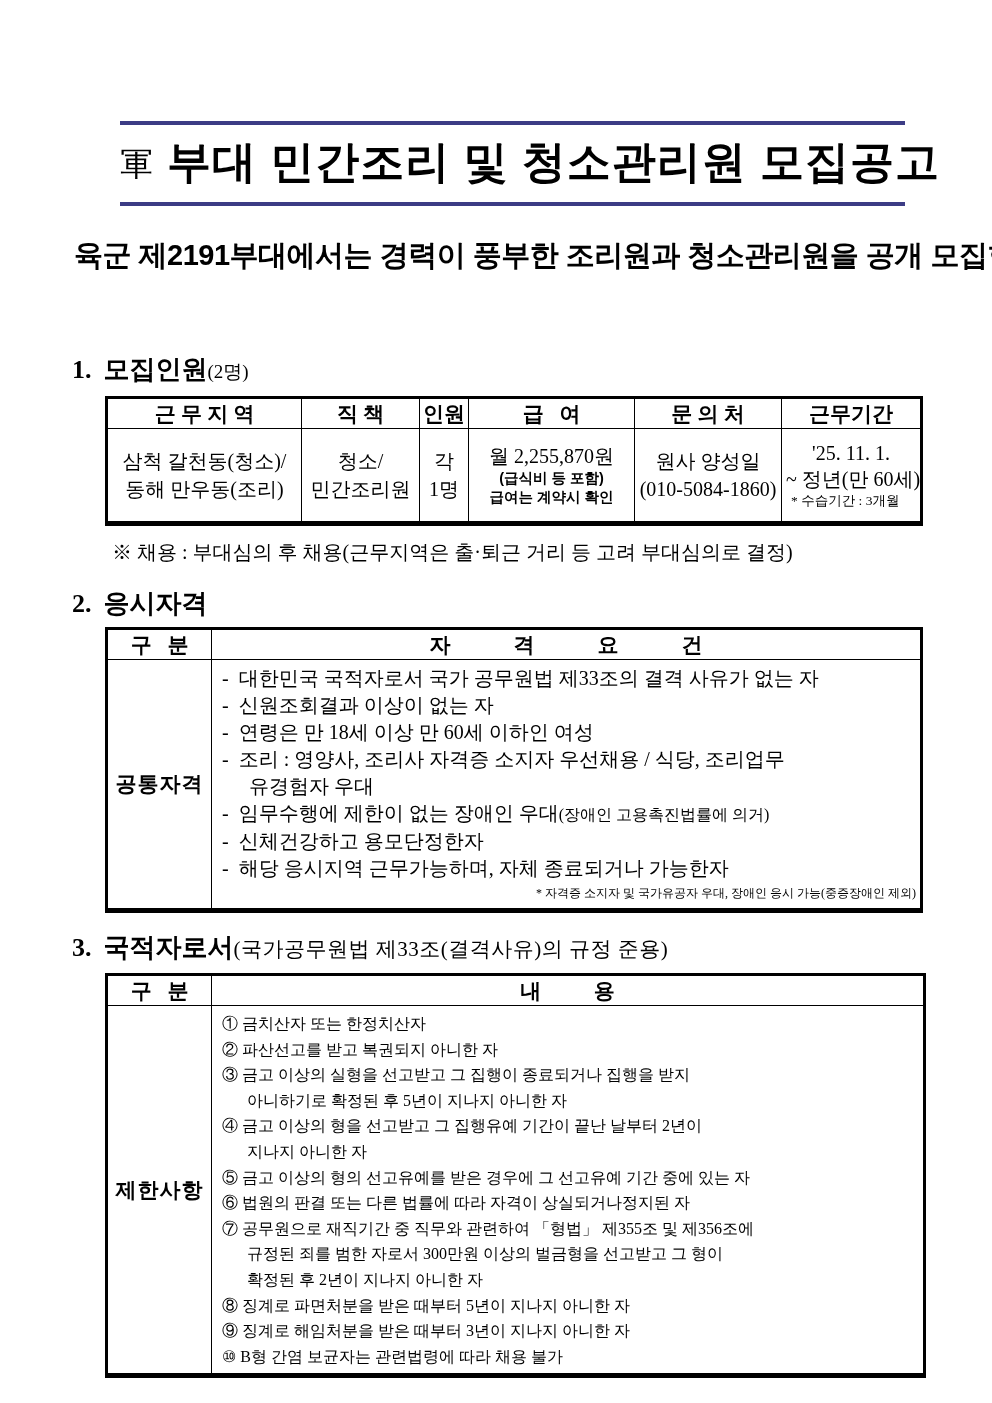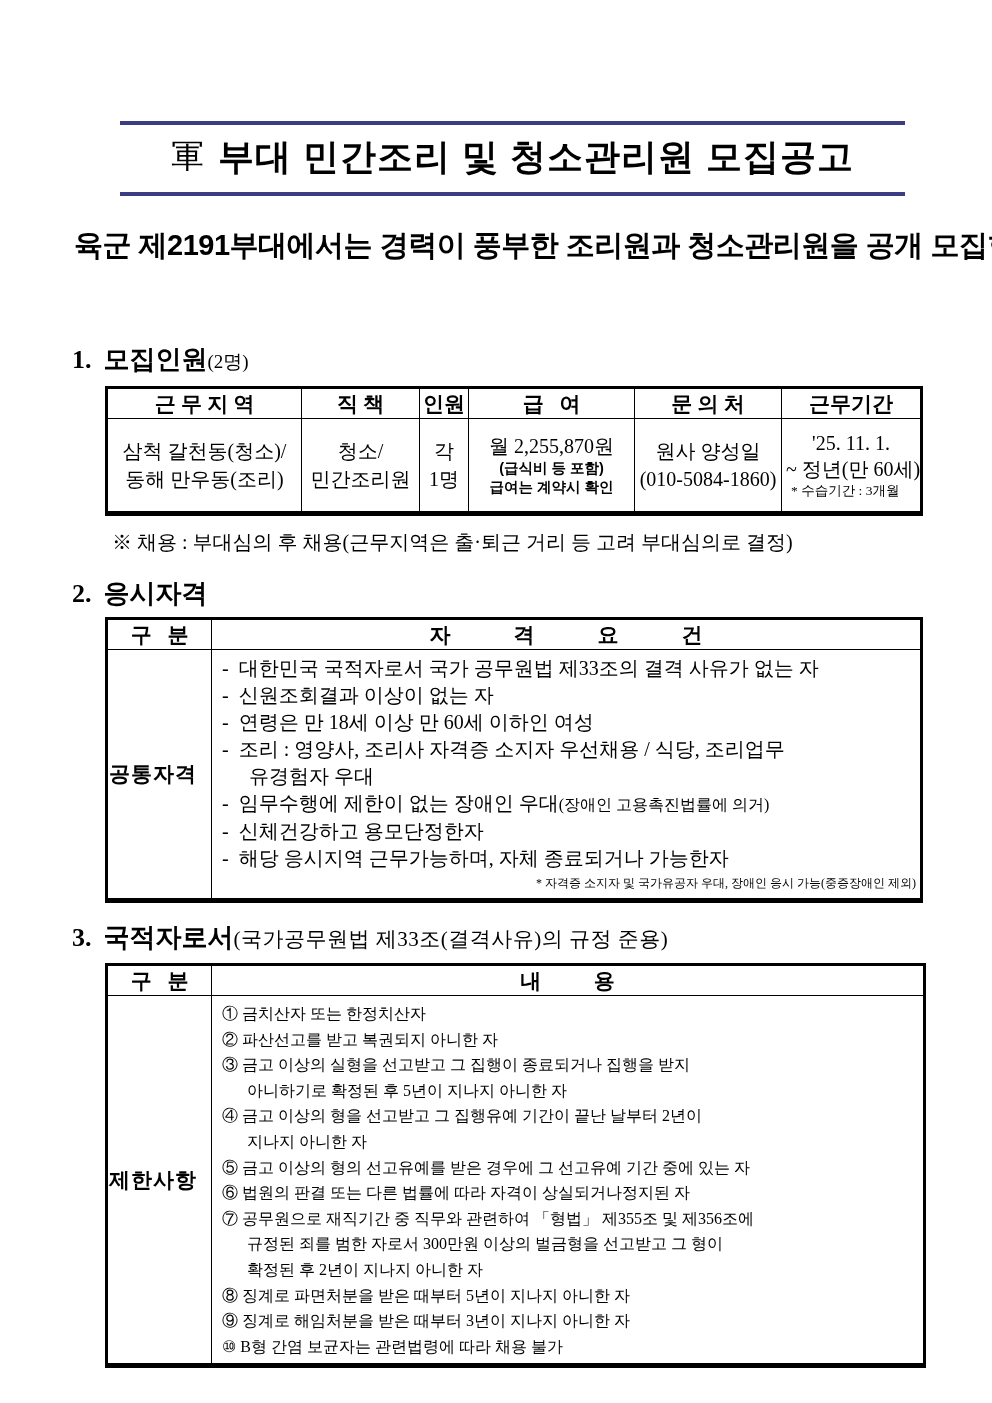--- a/index.html
+++ b/index.html
@@ -21,21 +21,21 @@
     text-align: center;
     white-space: nowrap;
   }
   .hanja {
     font-family: "Liberation Serif", serif;
     font-size: 33px; font-weight: 400;
     margin-right: 14px; vertical-align: 2px;
   }
   .title-main {
     font-family: "Liberation Sans", sans-serif;
-    font-size: 36px; font-weight: 700; letter-spacing: 1px;
+    font-size: 44px; font-weight: 700; letter-spacing: 1px;
   }
 
   
   .subtitle {
     margin: 30px 20px 0 74px;
     font-family: "Liberation Sans", sans-serif;
     font-size: 29px; font-weight: 700; letter-spacing: -0.5px;
     white-space: nowrap;
   }
 
@@ -78,21 +78,21 @@
   .period-l1 { font-size: 20px; line-height: 26px; white-space: nowrap; }
   .period-l2 { font-size: 20px; line-height: 26px; white-space: nowrap; text-align: left; padding-left: 3px; }
   .period-note { font-size: 13.5px; line-height: 18px; white-space: nowrap; text-align: left; padding-left: 8px; }
 
   .note { margin: 13px 0 15px 112px; font-size: 20px; white-space: nowrap; }
 
   
   .t2 { width: 815px; margin-top: 6px; }
   .t3 { width: 818px; margin-top: 8px; }
   .label-cell {
-    text-align: left; vertical-align: middle;
+    text-align: center; vertical-align: middle;
     font-size: 21px; font-weight: 700; letter-spacing: 1px;
   }
   .content-cell { padding: 5px 4px 4px 10px; vertical-align: top; }
   .q-line { font-size: 20px; line-height: 27px; white-space: pre; }
   .q-line .sm-suffix { font-size: 16px; }
   .q-indent { padding-left: 27px; }
   .q-small { font-size: 12px; line-height: 22px; padding-left: 16px; white-space: pre; text-align: right; }
   .r-line { font-size: 16px; line-height: 25.6px; white-space: pre; }
   .r-indent { padding-left: 25px; }
 </style>

